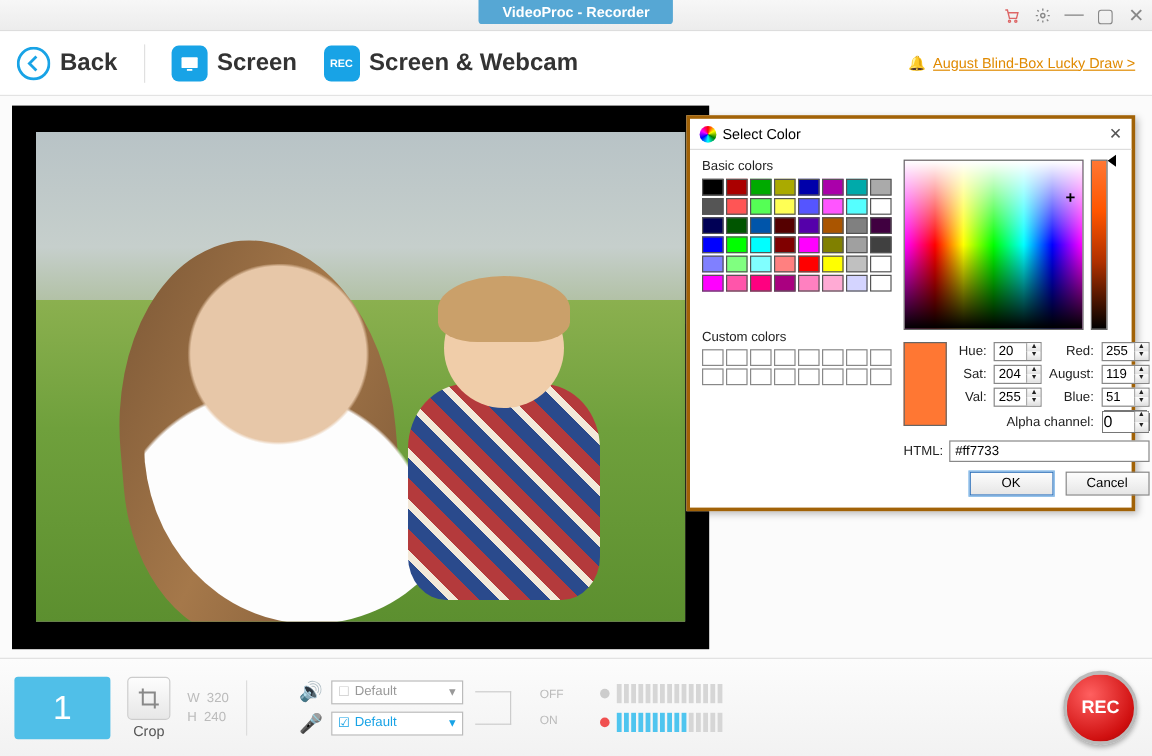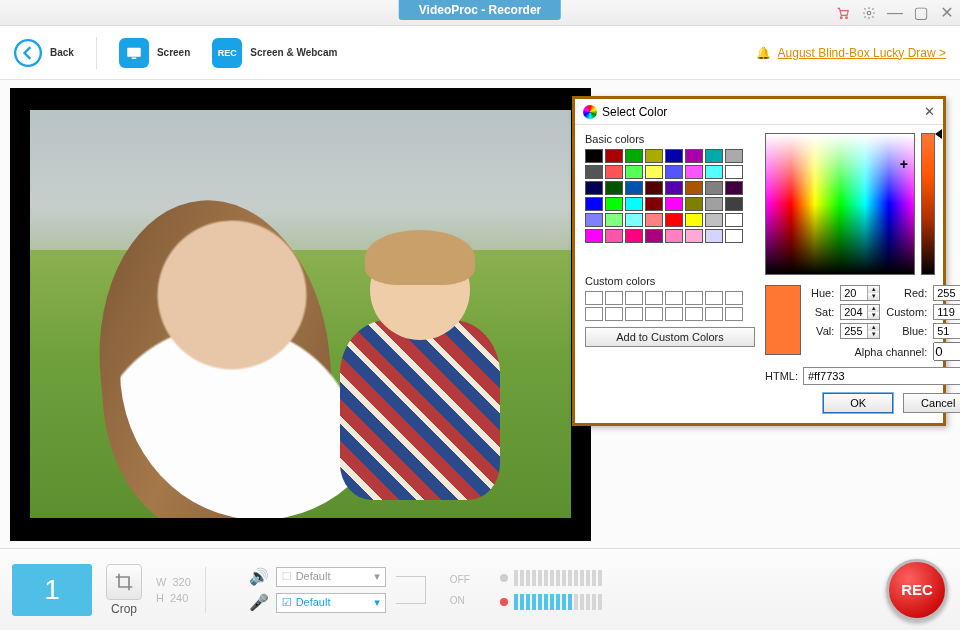--- a/index.html
+++ b/index.html
@@ -4,21 +4,21 @@
 <style>
 *{margin:0;padding:0;box-sizing:border-box;font-family:"Segoe UI",Tahoma,sans-serif}
 body{width:960px;height:630px;overflow:hidden;background:#f5f5f5}
 .titlebar{height:26px;background:linear-gradient(#f7f7f7,#ececec);display:flex;align-items:center;position:relative;border-bottom:1px solid #ddd}
 .titlebar-center{position:absolute;left:50%;transform:translateX(-50%);background:#56a7d4;color:#fff;font-size:12px;font-weight:bold;padding:3px 20px;border-radius:0 0 3px 3px;top:0}
 .titlebar-right{position:absolute;right:6px;display:flex;align-items:center;gap:12px}
 .titlebar-right .icn{width:14px;height:14px;display:inline-flex;align-items:center;justify-content:center;color:#888;cursor:pointer}
 .toolbar{height:54px;background:#fff;display:flex;align-items:center;padding:0 14px;gap:22px;border-bottom:1px solid #e3e3e3;position:relative}
 .tb-item{display:flex;align-items:center;gap:8px;cursor:pointer}
 .tb-icon{width:30px;height:30px;background:#18a3e6;border-radius:6px;display:flex;align-items:center;justify-content:center;color:#fff}
-.tb-item span.lbl{font-size:10px;font-weight:600;color:#333}
+.tb-item span.lbl{font-size:20px;font-weight:600;color:#333}
 .toolbar-right{position:absolute;right:14px;display:flex;align-items:center;gap:6px;font-size:12px}
 .toolbar-right a{color:#e08a00;text-decoration:underline}
 .bell{color:#f5a623}
 .stage{height:468px;background:#fbfbfb;position:relative}
 .canvas-wrap{position:absolute;left:10px;top:8px;width:581px;height:453px;background:#000}
 .canvas-inner{position:absolute;left:20px;top:22px;width:541px;height:408px;background:#b1c98e;overflow:hidden}
 .sky{position:absolute;top:0;left:0;right:0;height:160px;background:linear-gradient(#b8c3c6 0%,#c6cfcc 60%,#a9bb95 100%)}
 .grass{position:absolute;top:140px;left:0;right:0;bottom:0;background:linear-gradient(#8bb04f,#6fa03c 40%,#5c8f2f)}
 .woman{position:absolute;left:90px;top:110px;width:280px;height:300px;background:radial-gradient(circle at 40% 25%,#e7c7a8 0 26%,transparent 27%),radial-gradient(circle at 38% 80%,#fdfdfd 0 45%,transparent 46%);border-radius:40% 40% 50% 50%}
 .hair{position:absolute;left:70px;top:90px;width:230px;height:330px;background:linear-gradient(120deg,#7a5635,#a5784a 50%,#7a5635);border-radius:50% 50% 40% 40%;transform:rotate(-5deg)}
@@ -224,21 +224,20 @@
             <div></div>
           <div></div>
             <div></div>
             <div></div>
             <div></div>
             <div></div>
             <div></div>
             <div></div>
             <div></div>
         </div>
-        <div class="btn">Add to Custom Colors</div>
       </div>
       <div>
         <div style="display:flex">
           <div class="spectrum">
               <span class="cross">+</span>
             </div>
           <div class="hue-bar">
               <div class="arrow"></div>
             </div>
         </div>
@@ -254,21 +253,21 @@
               <label>Red:</label>
                 <span class="spin-wrap"><input value="255" style=""><span class="spin-btns">
                     <div>▲</div>
                     <div>▼</div>
                   </span></span>
               <label>Sat:</label>
                 <span class="spin-wrap"><input value="204" style=""><span class="spin-btns">
                     <div>▲</div>
                     <div>▼</div>
                   </span></span>
-              <label>Custom:</label>
+              <label>August:</label>
                 <span class="spin-wrap"><input value="119" style=""><span class="spin-btns">
                     <div>▲</div>
                     <div>▼</div>
                   </span></span>
               <label>Val:</label>
                 <span class="spin-wrap"><input value="255" style=""><span class="spin-btns">
                     <div>▲</div>
                     <div>▼</div>
                   </span></span>
               <label>Blue:</label>

